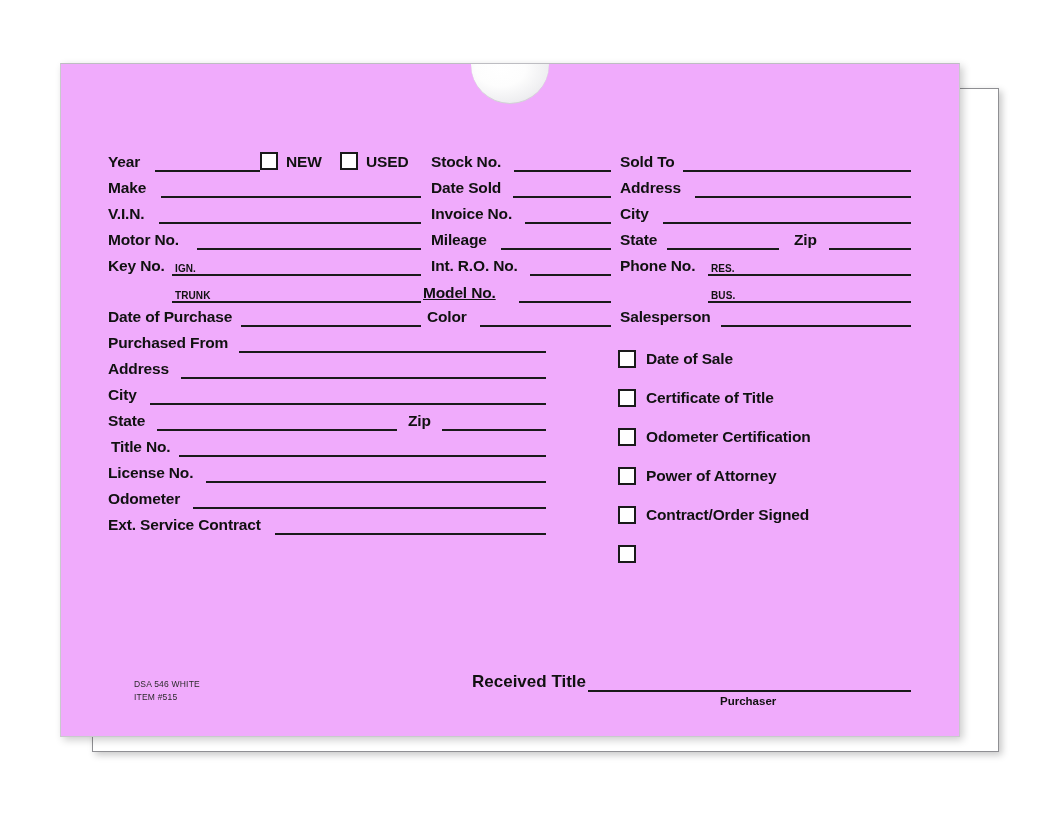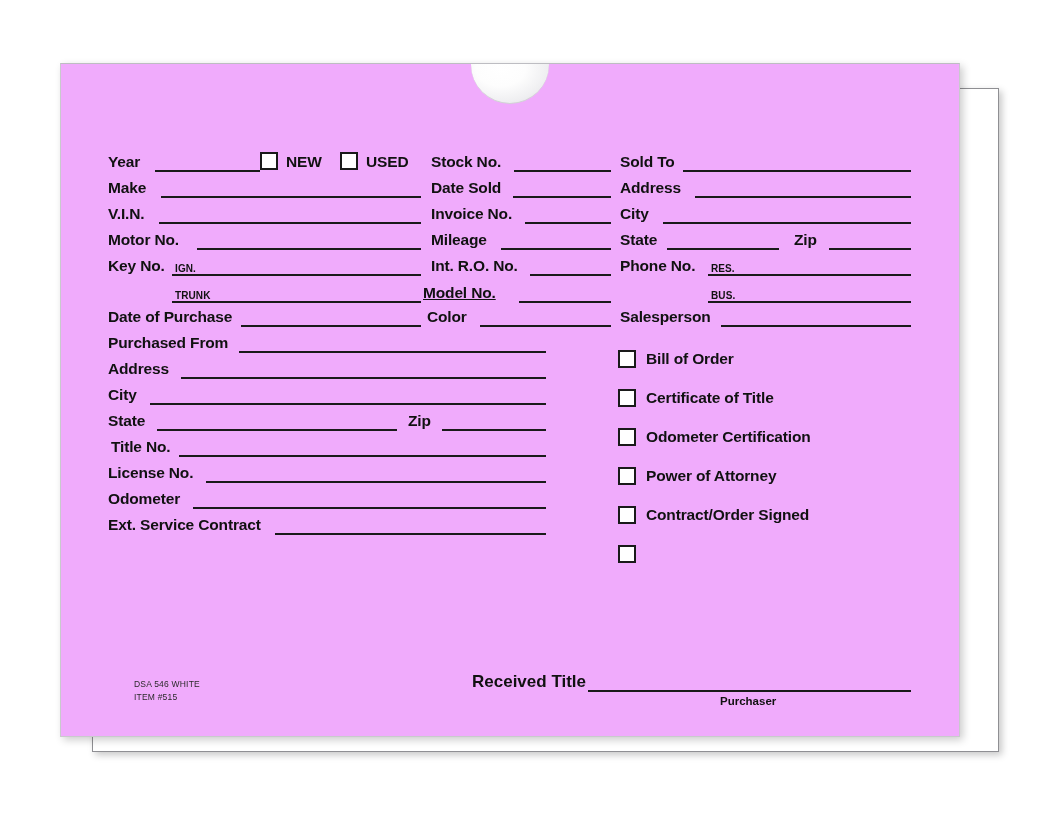--- a/index.html
+++ b/index.html
@@ -215,21 +215,21 @@
     <div class="lbl" style="left:47px; top:400px;">License No.</div>
     <div class="rule" style="left:145px; top:417px; width:340px;"></div>
 
     <div class="lbl" style="left:47px; top:426px;">Odometer</div>
     <div class="rule" style="left:132px; top:443px; width:353px;"></div>
 
     <div class="lbl" style="left:47px; top:452px;">Ext. Service Contract</div>
     <div class="rule" style="left:214px; top:469px; width:271px;"></div>
 
     <div class="cbox" style="left:557px; top:286px;"></div>
-    <div class="lbl" style="left:585px; top:286px;">Bill of Order</div>
+    <div class="lbl" style="left:585px; top:286px;">Date of Sale</div>
 
     <div class="cbox" style="left:557px; top:325px;"></div>
     <div class="lbl" style="left:585px; top:325px;">Certificate of Title</div>
 
     <div class="cbox" style="left:557px; top:364px;"></div>
     <div class="lbl" style="left:585px; top:364px;">Odometer Certification</div>
 
     <div class="cbox" style="left:557px; top:403px;"></div>
     <div class="lbl" style="left:585px; top:403px;">Power of Attorney</div>
 

